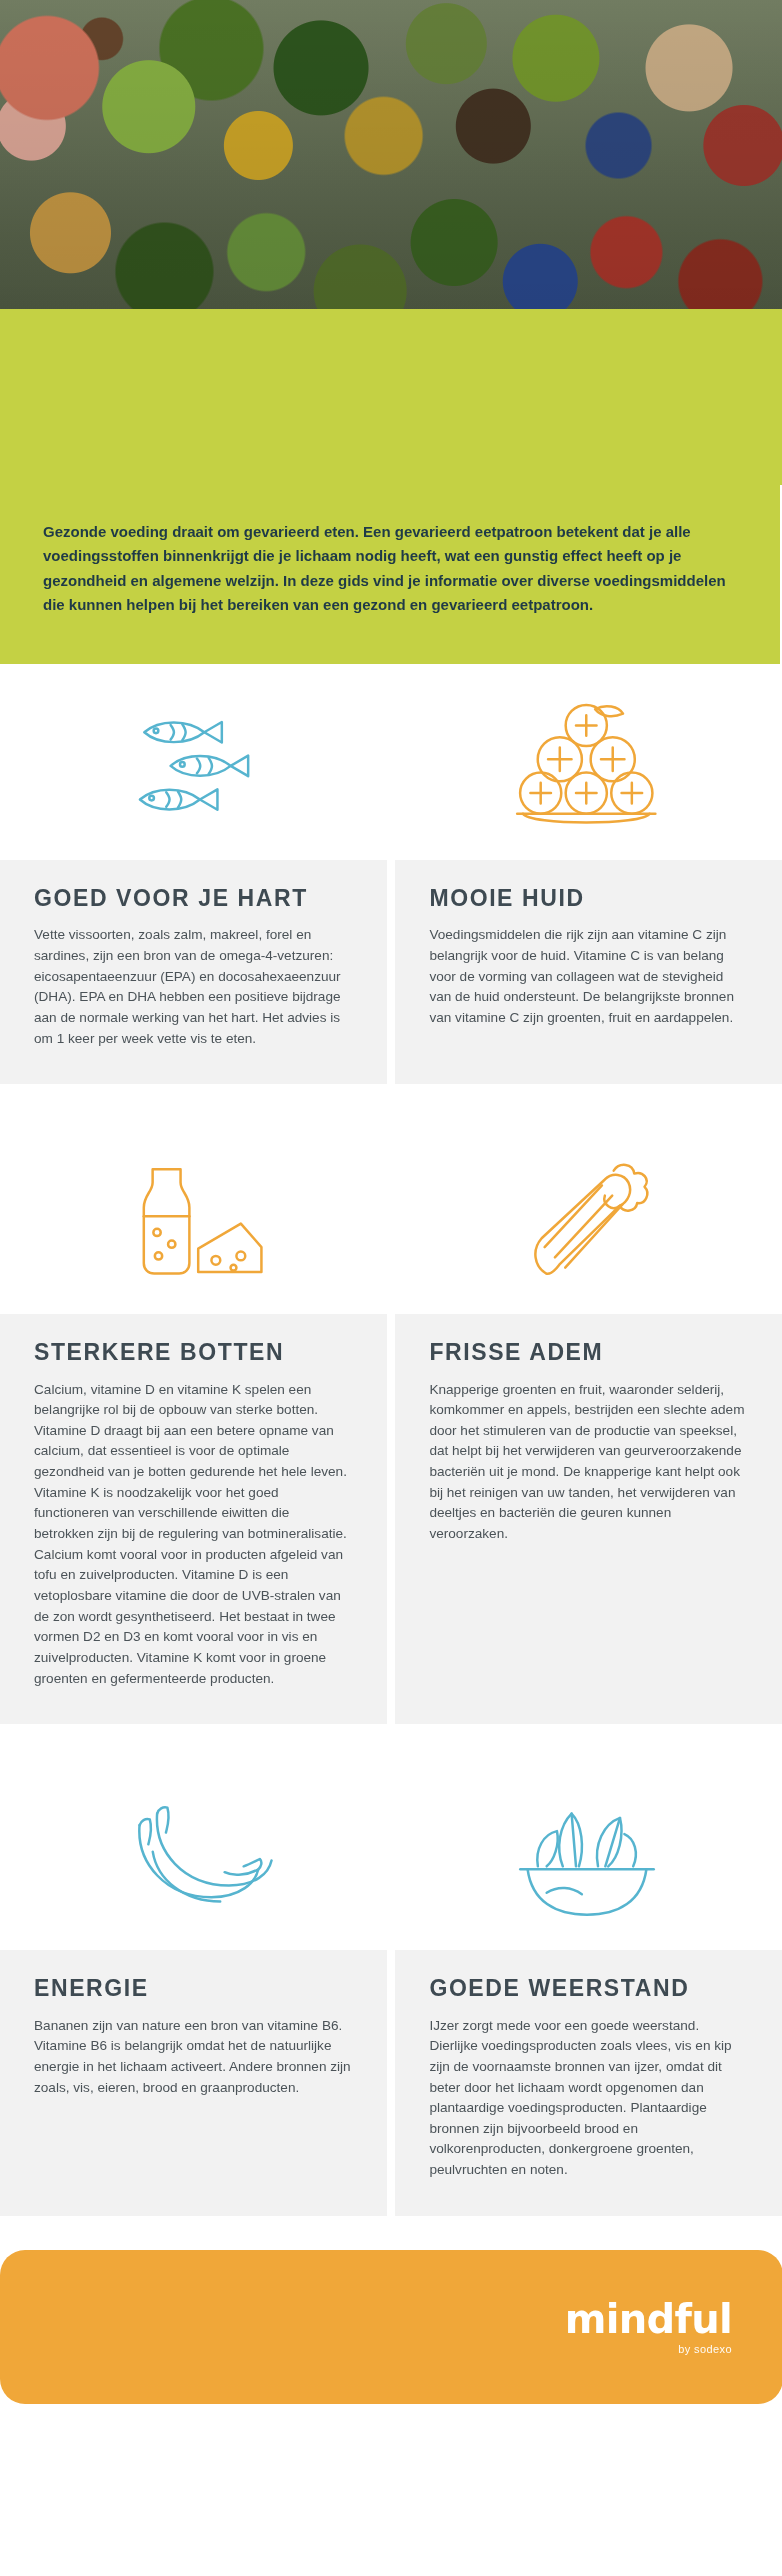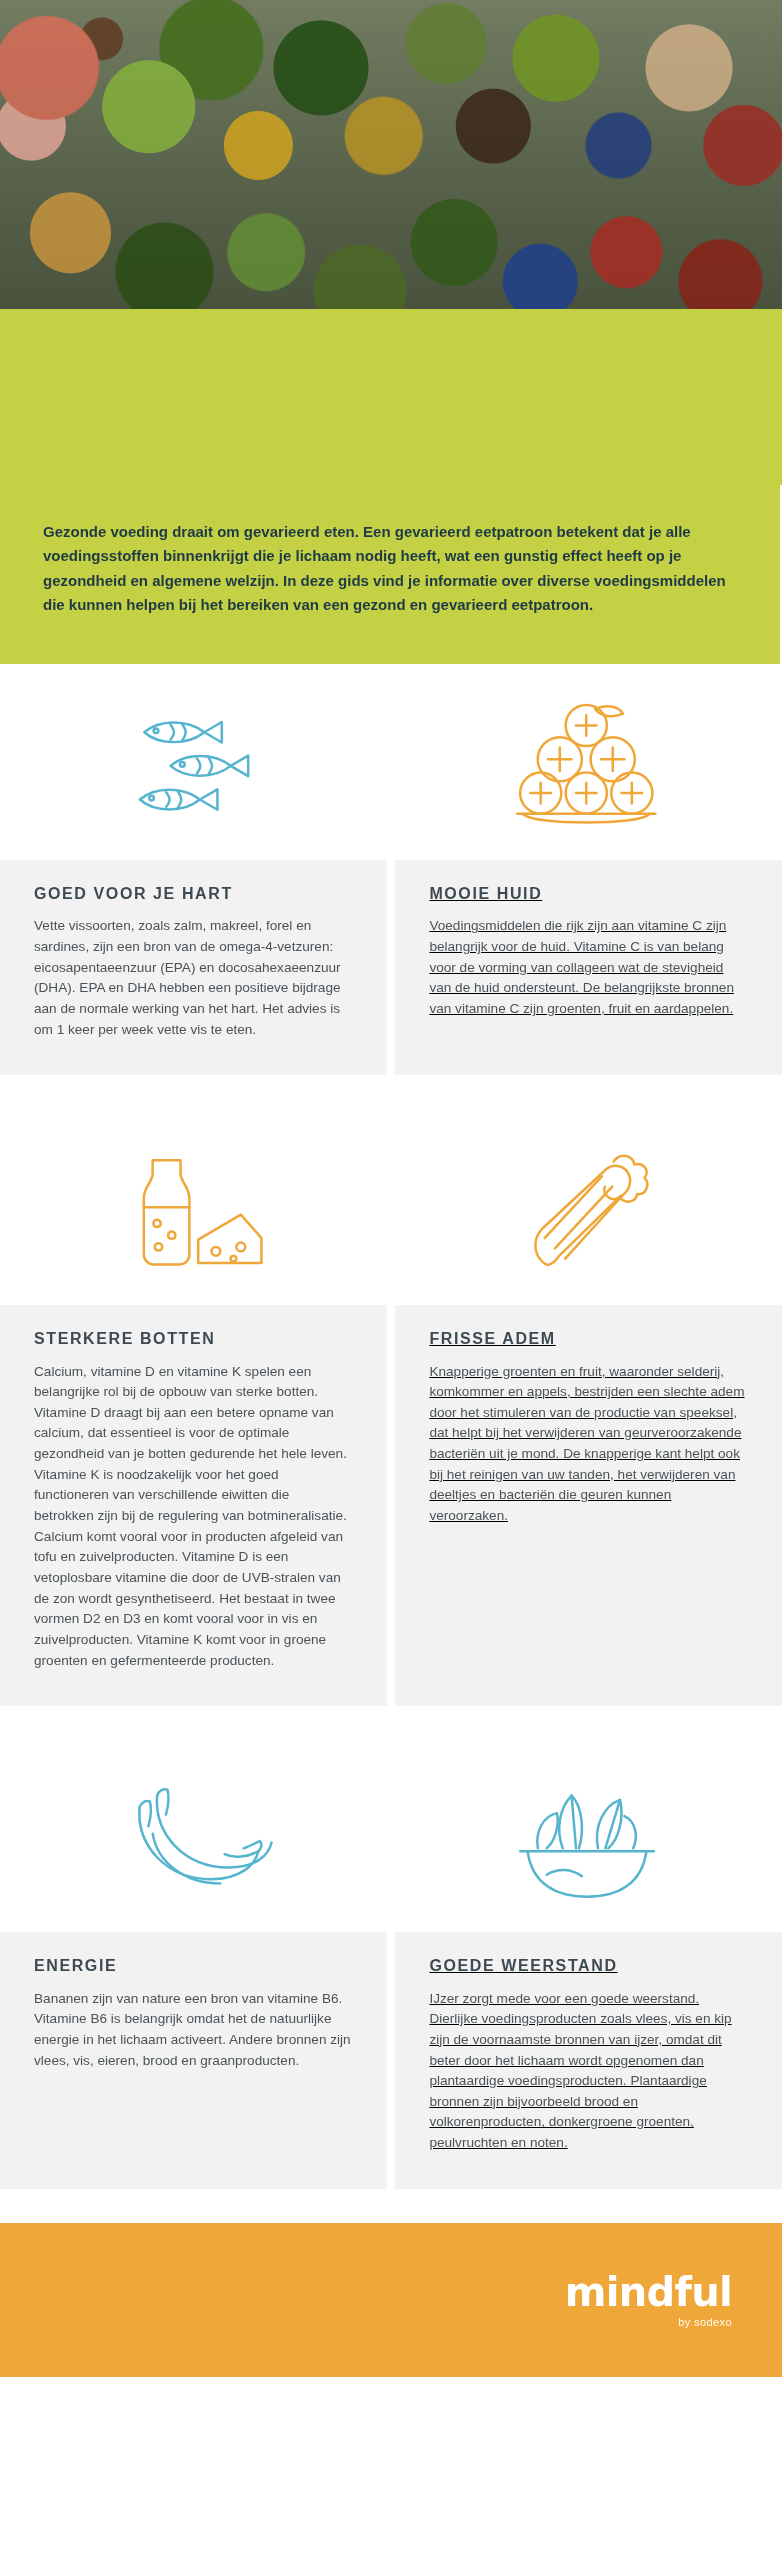--- a/index.html
+++ b/index.html
@@ -102,21 +102,21 @@
     background: #c4d144;
     padding: 35px 43px 47px 43px;
   }
   .intro p {
     color: #1f3a47;
     font-size: 15px;
     line-height: 1.62;
     font-weight: 700;
   }
   .card-title {
-    font-size: 16px;
+    font-size: 23px;
     font-weight: 700;
     letter-spacing: 1.6px;
     color: #3e4a52;
     margin-bottom: 13.2px;
     text-transform: uppercase;
   }
   .card-body {
     font-size: 13.6px;
     line-height: 1.52;
     color: #4b5358;
@@ -132,38 +132,39 @@
     grid-template-columns: 391px 391px;
     column-gap: 0;
     background: #ffffff;
   }
   .row-texts > .text-cell {
     background: #f2f2f2;
     margin: 0 0 0 0;
     padding: 25px 34px 35px 34px;
   }
   .row-texts > .text-cell.left { margin-right: 4.4px; }
-  .row-texts > .text-cell.right { margin-left: 4.4px; text-decoration: underline; }
+  .row-texts > .text-cell.right { margin-left: 4.4px; }
   .spacer-row { height: 34px; background: #ffffff; }
   .icon-cell {
     display: flex;
     align-items: center;
     justify-content: center;
     padding: 35px 0 25px 0;
   }
 
   
   .footer {
     width: 783px;
     height: 154px;
     background: #f0a739;
     display: flex;
     align-items: center;
     justify-content: flex-end;
     padding-right: 51px;
+    border-radius: 25px;
   }
   .logo-wrap { text-align: right; color: #ffffff; }
   .logo-main {
     font-size: 40px;
     font-weight: 700;
     letter-spacing: -0.7px;
     line-height: 1;
     font-family: "DejaVu Sans", sans-serif;
   }
   .logo-sub {
@@ -310,21 +311,21 @@
           <path d="M188 100 C196 82, 190 62, 176 56"></path>
           <path d="M34 104 L216 104"></path>
           <path d="M44 104 C50 148, 82 166, 125 166 C168 166, 200 148, 206 104"></path>
           <path d="M70 136 C86 126, 104 128, 118 138"></path>
         </svg>
       </div>
     </div>
     <div class="row-texts">
       <div class="text-cell left">
         <div class="card-title">ENERGIE</div>
-        <div class="card-body">Bananen zijn van nature een bron van vitamine B6. Vitamine B6 is belangrijk omdat het de natuurlijke energie in het lichaam activeert. Andere bronnen zijn vlees, vis, eieren, brood en graanproducten.</div>
+        <div class="card-body">Bananen zijn van nature een bron van vitamine B6. Vitamine B6 is belangrijk omdat het de natuurlijke energie in het lichaam activeert. Andere bronnen zijn zoals, vis, eieren, brood en graanproducten.</div>
       </div>
       <div class="text-cell right">
         <div class="card-title">GOEDE WEERSTAND</div>
         <div class="card-body">IJzer zorgt mede voor een goede weerstand. Dierlijke voedingsproducten zoals vlees, vis en kip zijn de voornaamste bronnen van ijzer, omdat dit beter door het lichaam wordt opgenomen dan plantaardige voedingsproducten. Plantaardige bronnen zijn bijvoorbeeld brood en volkorenproducten, donkergroene groenten, peulvruchten en noten.</div>
       </div>
     </div>
   </div>
 
   <div class="spacer-row"></div>
 

